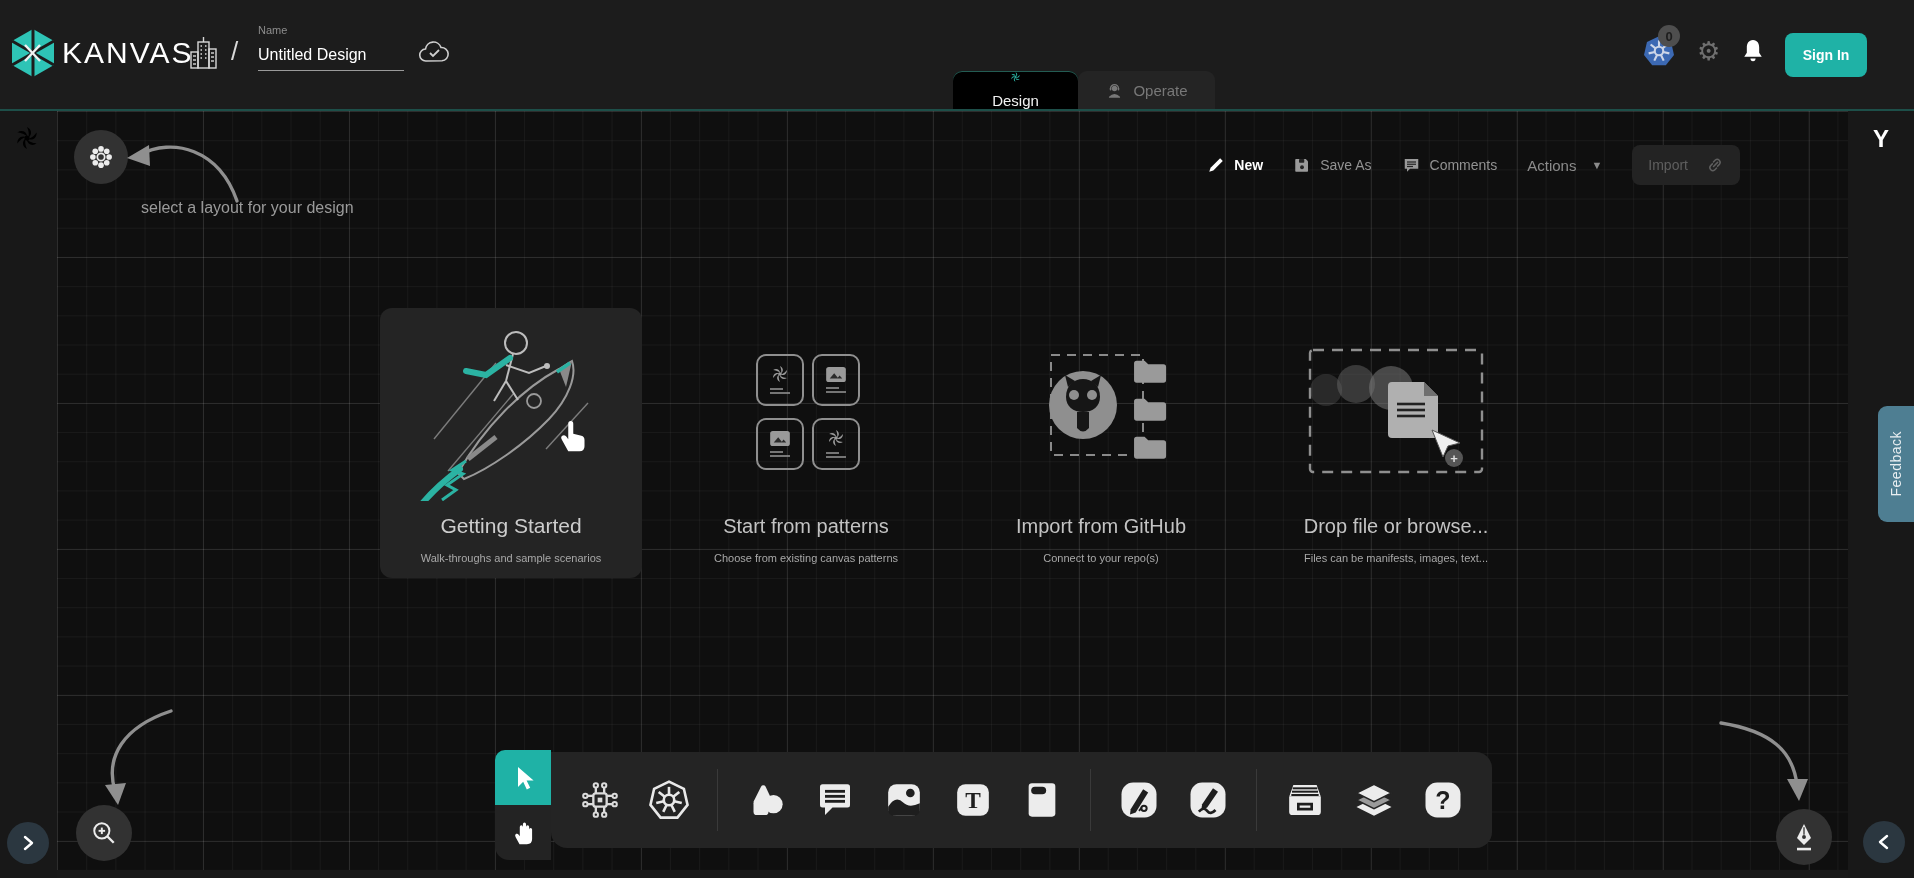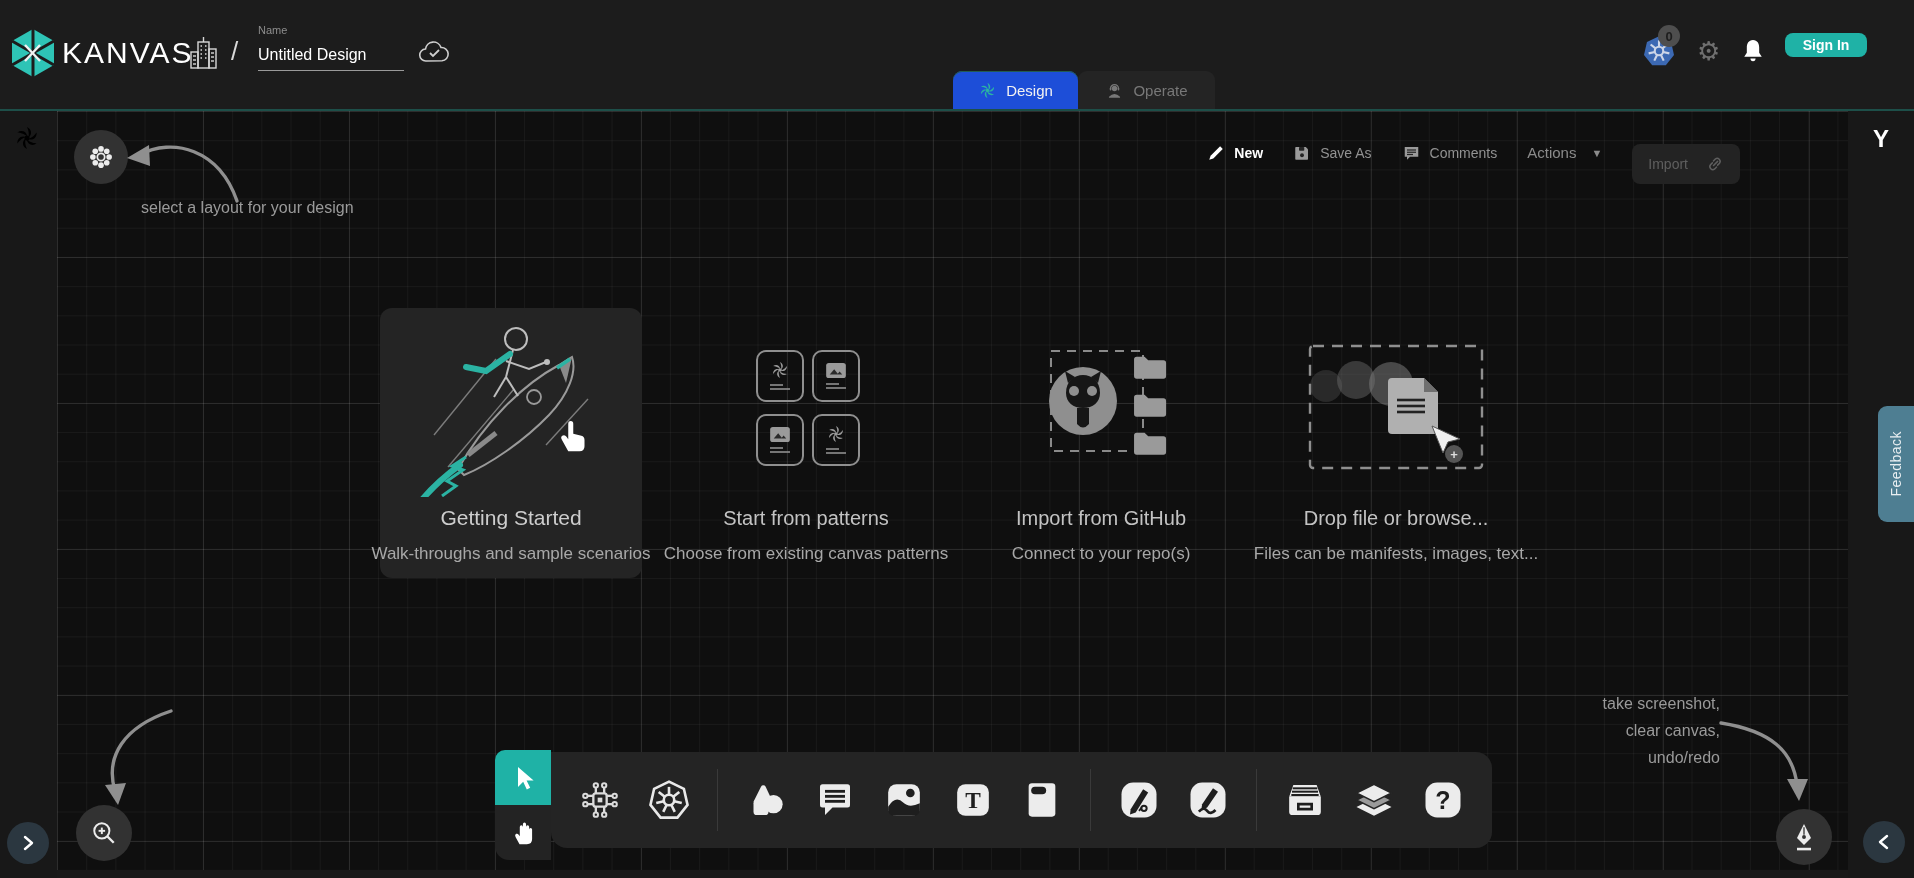--- a/index.html
+++ b/index.html
@@ -11,55 +11,55 @@
   .abs{position:absolute;}
   
   #header{position:absolute;left:0;top:0;width:1914px;height:109px;background:#1c1c1c;border-bottom:2px solid #1d4f49;}
   .brand-text{font-size:30px;font-weight:normal;letter-spacing:2px;color:#fff;}
   .name-label{font-size:11px;color:#8d8d8d;}
   #design-name{background:transparent;border:none;border-bottom:1px solid #9a9a9a;outline:none;
     color:#ffffff;font-size:16px;width:146px;padding:2px 0 6px 0;font-family:"Liberation Sans",sans-serif;}
   .slash{font-size:26px;color:#d9d9d9;font-weight:300;}
   .tab{position:absolute;bottom:0;height:38px;display:flex;align-items:center;justify-content:center;gap:9px;
     border-radius:9px 9px 0 0;font-size:15px;cursor:pointer;}
-  .tab.active{background:#1d4ed8;color:#f2f2f2;box-shadow:inset 0 1px 0 #235c53;}
+  .tab.active{background:#000000;color:#f2f2f2;box-shadow:inset 0 1px 0 #235c53;flex-direction:column;}
   .tab.inactive{background:#242424;color:#787878;}
   .signin{background:#1fb2a6;color:#fff;font-size:14px;font-weight:bold;border:none;border-radius:8px;
-    width:82px;height:24px;cursor:pointer;font-family:"Liberation Sans",sans-serif;text-align:center;}
+    width:82px;height:44px;cursor:pointer;font-family:"Liberation Sans",sans-serif;text-align:center;}
   .badge{position:absolute;left:16px;top:-8px;width:22px;height:22px;border-radius:50%;background:#4e4e4e;
     color:#1d1d1d;font-size:13px;font-weight:bold;display:flex;align-items:center;justify-content:center;}
   .gear{font-size:26px;color:#6f6f6f;line-height:1;}
   
   #left-strip{position:absolute;left:0;top:111px;width:57px;height:767px;background:#181818;}
   #right-strip{position:absolute;left:1848px;top:111px;width:66px;height:767px;background:#181818;}
   .edge-circle{width:42px;height:42px;border-radius:50%;background:#2b3740;display:flex;align-items:center;justify-content:center;cursor:pointer;}
   
   #canvas{position:absolute;left:57px;top:111px;width:1791px;height:759px;background-color:#0f0f0f;
     background-image:
       linear-gradient(rgba(255,255,255,.085) 1px,transparent 1px),
       linear-gradient(90deg,rgba(255,255,255,.085) 1px,transparent 1px),
       linear-gradient(rgba(255,255,255,.045) 1px,transparent 1px),
       linear-gradient(90deg,rgba(255,255,255,.045) 1px,transparent 1px);
     background-size:146px 146px,146px 146px,29.2px 29.2px,29.2px 29.2px;}
   .hint{color:#9a9a9a;font-size:16px;}
   .circle-btn{border-radius:50%;background:#323232;display:flex;align-items:center;justify-content:center;cursor:pointer;}
   
-  #actions-row{position:absolute;top:33px;right:108px;display:flex;align-items:flex-start;gap:30px;height:42px;}
+  #actions-row{position:absolute;top:33px;right:108px;display:flex;align-items:center;gap:30px;height:42px;}
   .action-item{display:flex;align-items:center;gap:9px;font-size:14px;cursor:pointer;}
   .action-item.primary{color:#fff;font-weight:bold;}
   .action-item.dim{color:#929292;}
   .share-btn{display:flex;align-items:center;gap:18px;background:#232323;border-radius:8px;height:40px;
     padding:0 16px;color:#5f5f5f;font-size:14px;cursor:pointer;}
   
   #cards-row{position:absolute;left:323px;top:197px;display:flex;gap:33px;}
   .start-card{width:262px;height:270px;display:flex;flex-direction:column;align-items:center;cursor:pointer;position:relative;}
   .start-card.highlight{background:#242424;border-radius:12px;}
   .card-iconzone{flex:1;width:100%;display:flex;align-items:center;justify-content:center;}
   .card-title{font-size:20px;color:#c3c3c3;margin-bottom:14px;}
-  .card-sub{font-size:17px;color:#a8a8a8;margin-bottom:14px;white-space:nowrap;}
+  .card-sub{font-size:11px;color:#a8a8a8;margin-bottom:14px;white-space:nowrap;}
   .tile{width:44px;height:48px;border:2px solid #8f8f8f;border-radius:10px;display:flex;flex-direction:column;
     align-items:center;justify-content:center;gap:3px;}
   .tile-lines{width:26px;}
   
   #toolbar{position:absolute;left:438px;top:639px;display:flex;align-items:flex-start;}
   #tool-col{width:56px;display:flex;flex-direction:column;}
   .tool-cell{width:56px;height:55px;display:flex;align-items:center;justify-content:center;cursor:pointer;}
   .tool-cell.sel{background:#1fb2a6;border-radius:10px 0 0 0;}
   .tool-cell.alt{background:#232323;border-radius:0 0 0 14px;}
   #tool-bar{margin-top:2px;height:96px;background:#242424;border-radius:0 16px 16px 16px;
@@ -545,25 +545,20 @@
   </svg>
 
   <div class="circle-btn abs" style="left:1719px;top:698px;width:56px;height:56px">
     <svg width="26" height="28" viewBox="0 0 24 26">
       <path d="M12,1 L18.5,14 L12,20.5 L5.5,14 Z" fill="#ececec"></path>
       <circle cx="12" cy="13" r="1.8" fill="#323232"></circle>
       <line x1="12" y1="11" x2="12" y2="4" stroke="#323232" stroke-width="1.2"></line>
       <rect x="5.5" y="23" width="13" height="2.4" fill="#ececec"></rect>
     </svg>
   </div>
-  <div class="abs" style="left:1480px;top:579px;width:183px;text-align:right;line-height:27px">
-    <div class="hint">take screenshot,</div>
-    <div class="hint">clear canvas,</div>
-    <div class="hint">undo/redo</div>
-  </div>
   <svg class="abs" style="left:1658px;top:598px" width="100" height="94">
     <path d="M6,14 C56,22 78,42 82,76" fill="none" stroke="#8f8f8f" stroke-width="3.4" stroke-linecap="round"></path>
     <polygon points="72,70 84,92 93,70" fill="#8f8f8f"></polygon>
   </svg>
 </div>
 
 <div id="feedback-tab">
   <span>Feedback</span>
 </div>
 

